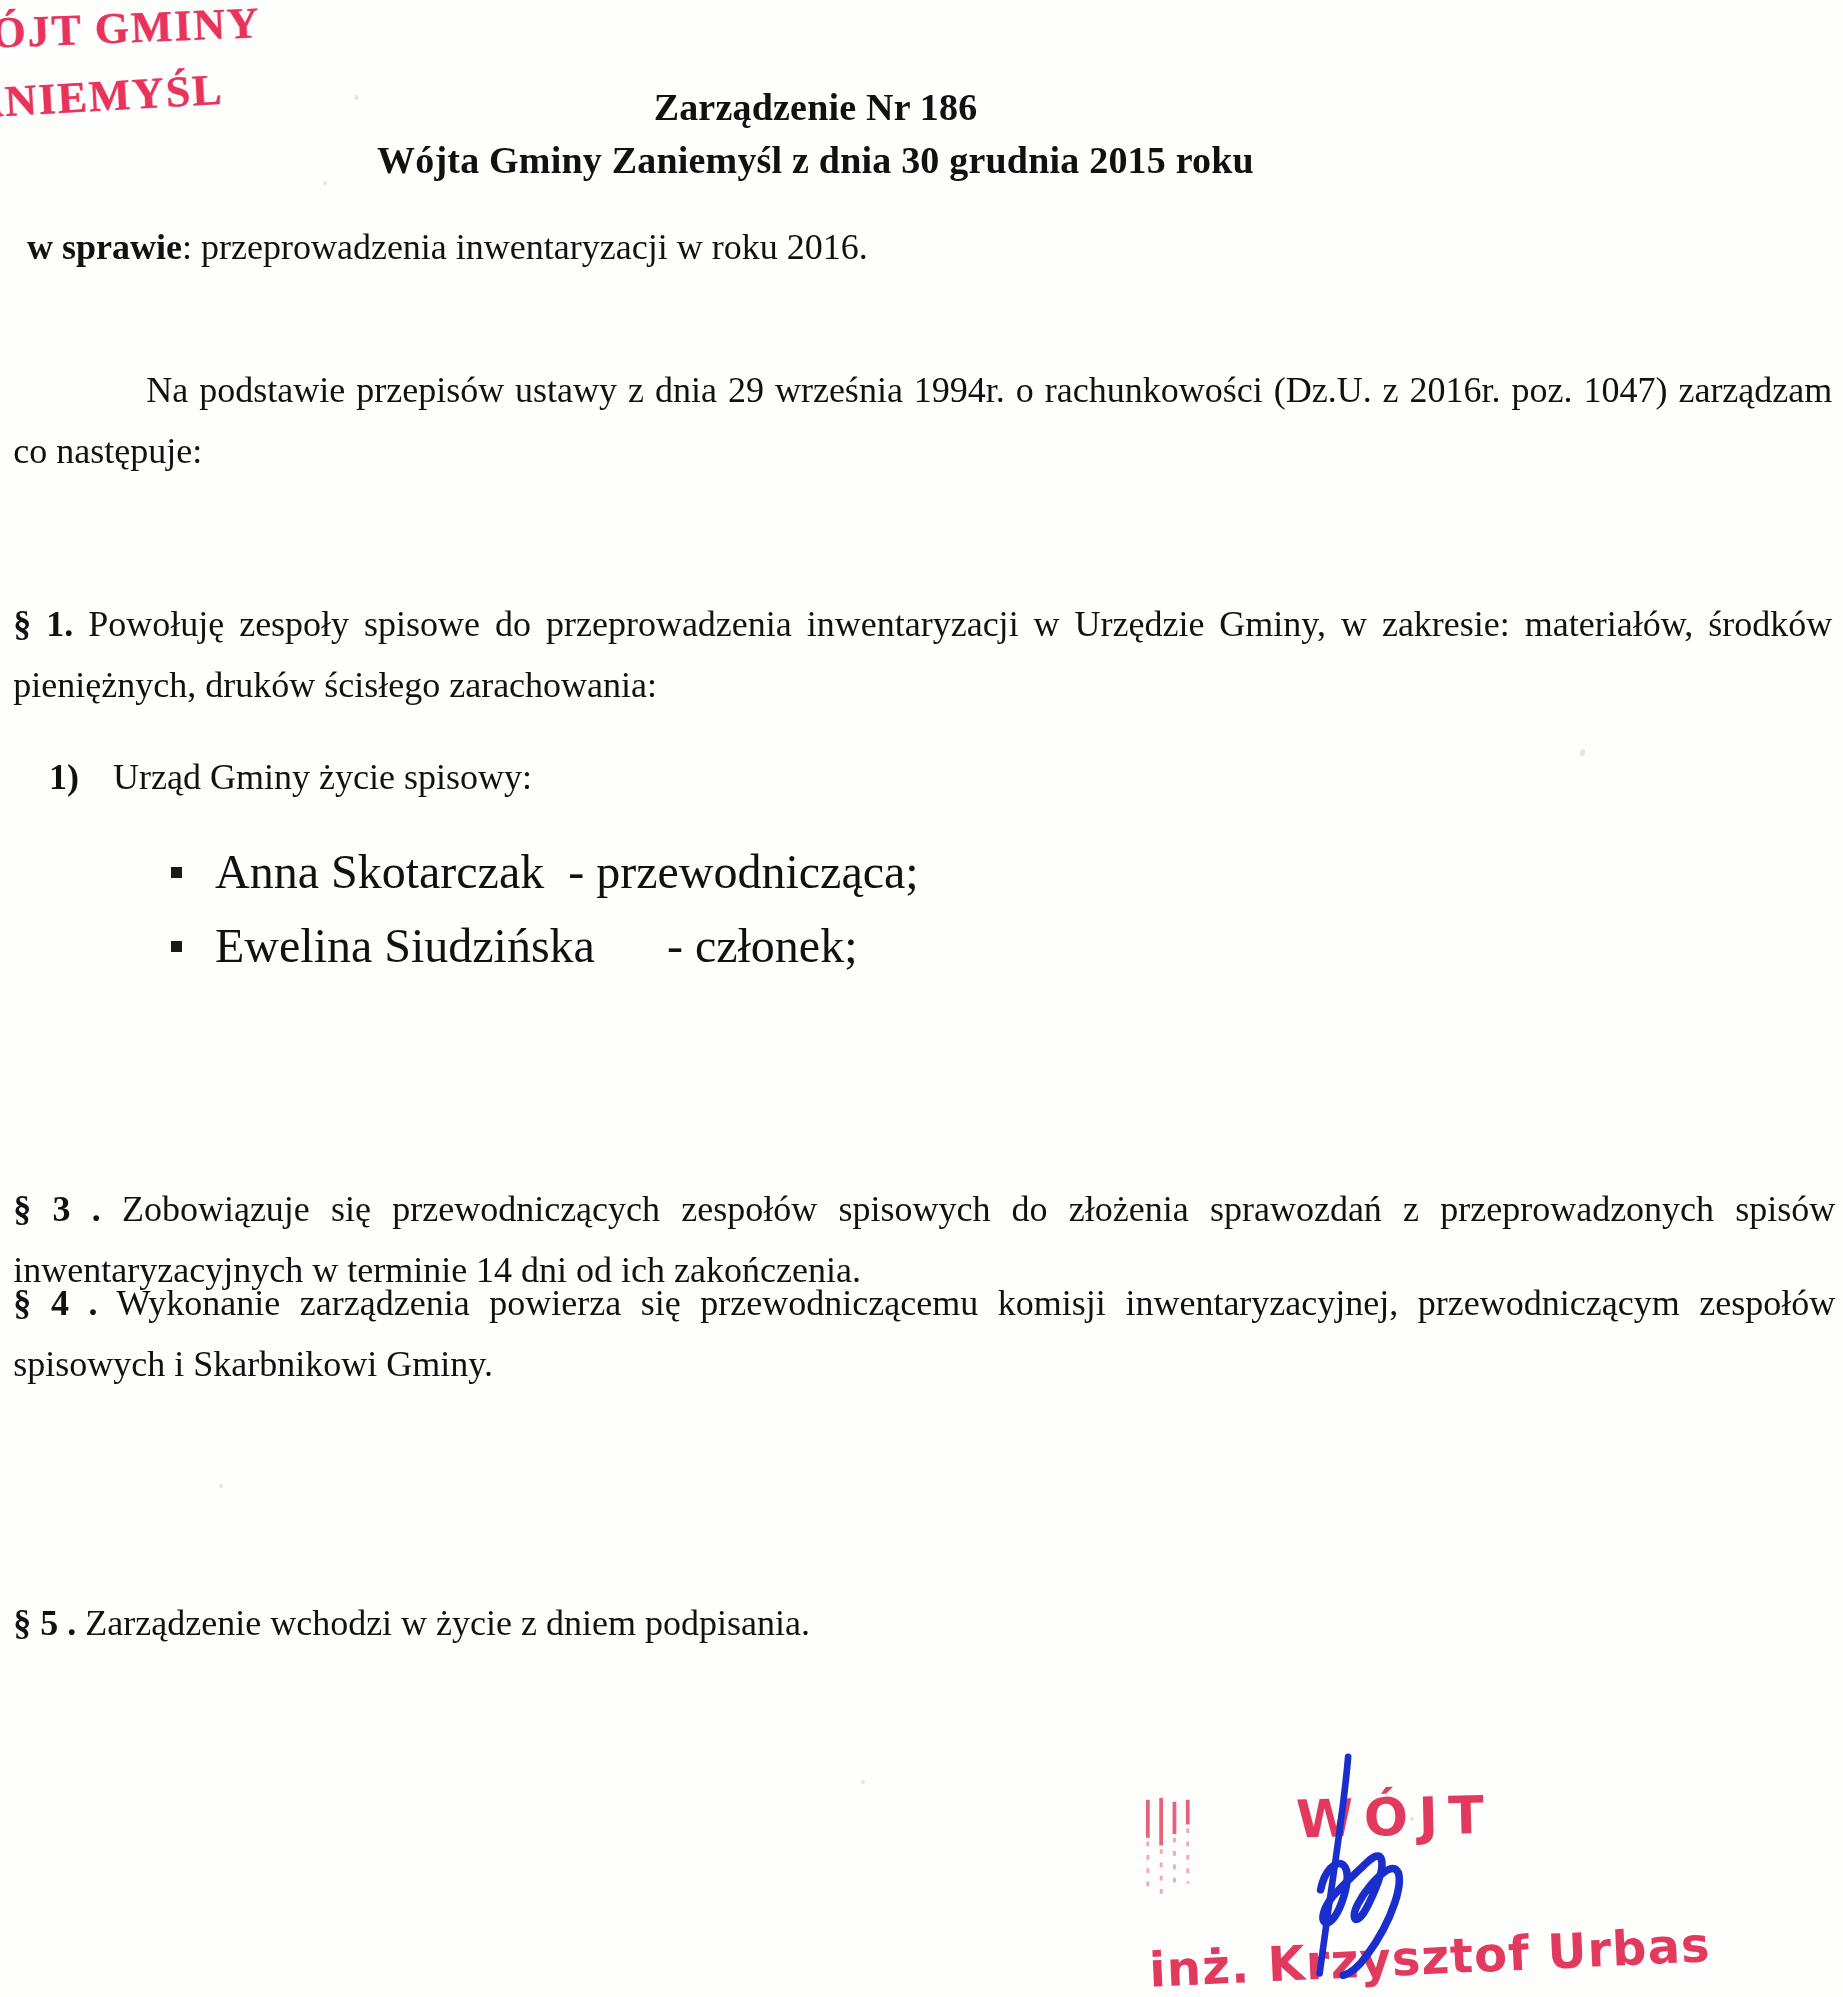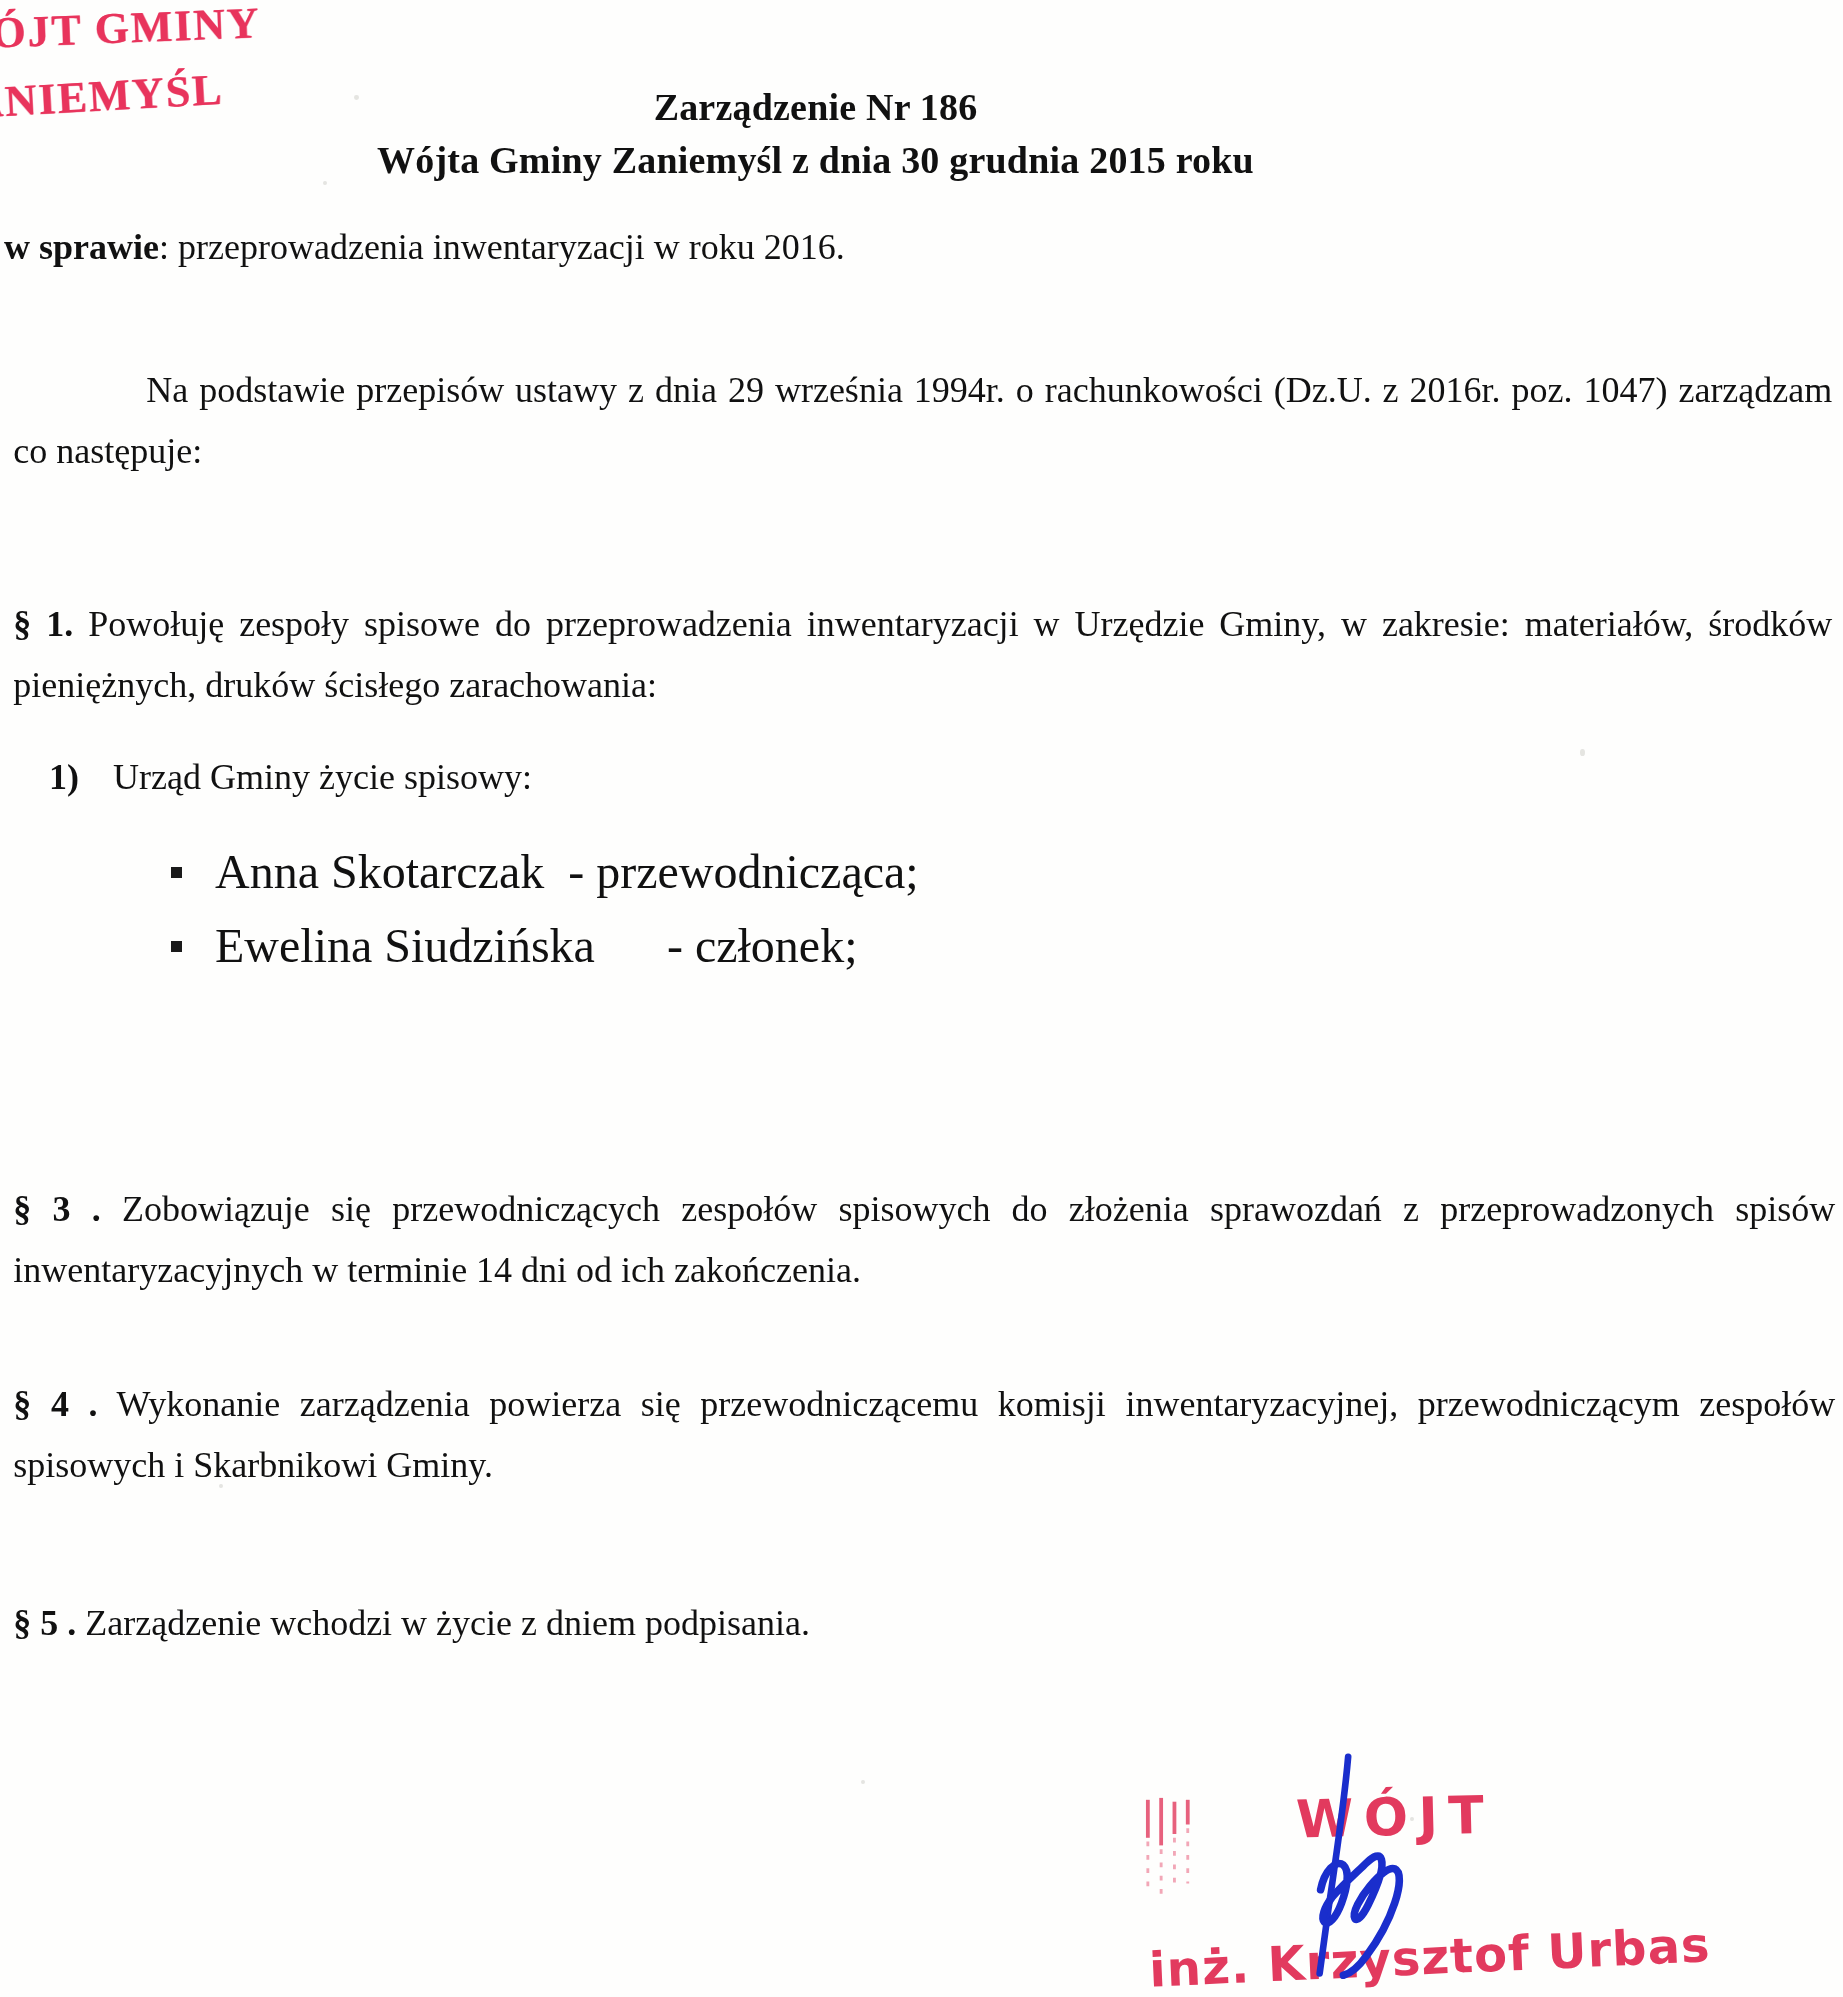--- a/index.html
+++ b/index.html
@@ -73,27 +73,27 @@
 
   
   .body-text {
     position: absolute;
     font-size: 36px;
     line-height: 61px;
   }
   .just { text-align: justify; }
   .b { font-weight: 700; }
 
-  #subject     { left: 4px;  top: 217px;  width: 1807px; }
+  #subject     { left: 27px;  top: 217px;  width: 1807px; }
   #basis       { left: 13.3px;  top: 360px;  width: 1819px; text-indent: 133px; }
   #par1        { left: 13.3px;  top: 594px;  width: 1819px; }
   #item1       { left: 49px;  top: 747px;  width: 1141px; }
   #par2        { left: 13.3px;  top: 1041px; width: 1522px; }
   #par3        { left: 13.3px;  top: 1179px; width: 1822px; }
-  #par4        { left: 13.3px;  top: 1374px; width: 1822px; }
+  #par4        { left: 13.3px;  top: 1273px; width: 1822px; }
   #par5        { left: 13.3px;  top: 1593px; width: 1522px; }
 
   .sec-label { font-weight: 700; }
 
   
   ul.squares {
     list-style: none;
     margin: 27px 0 0 0;
     padding: 0 0 0 166px;
   }

